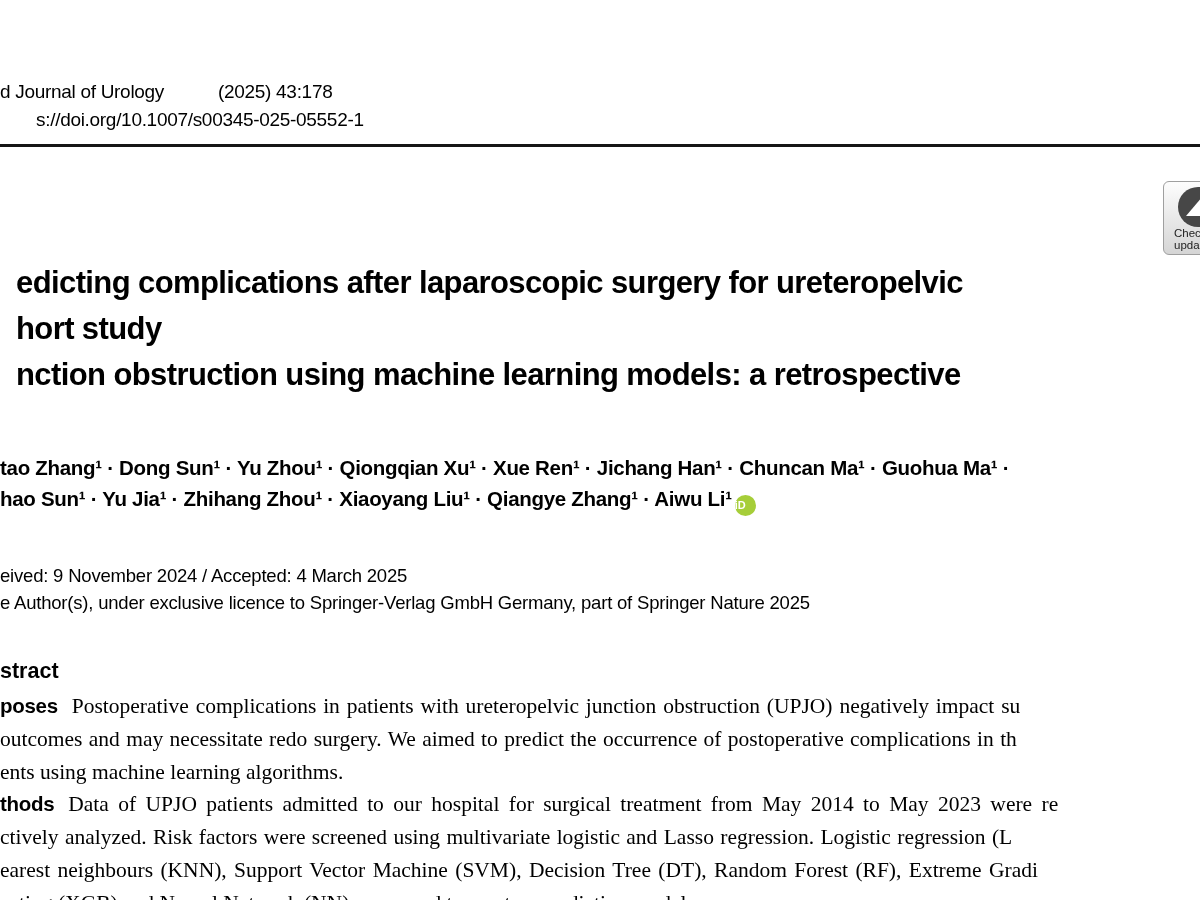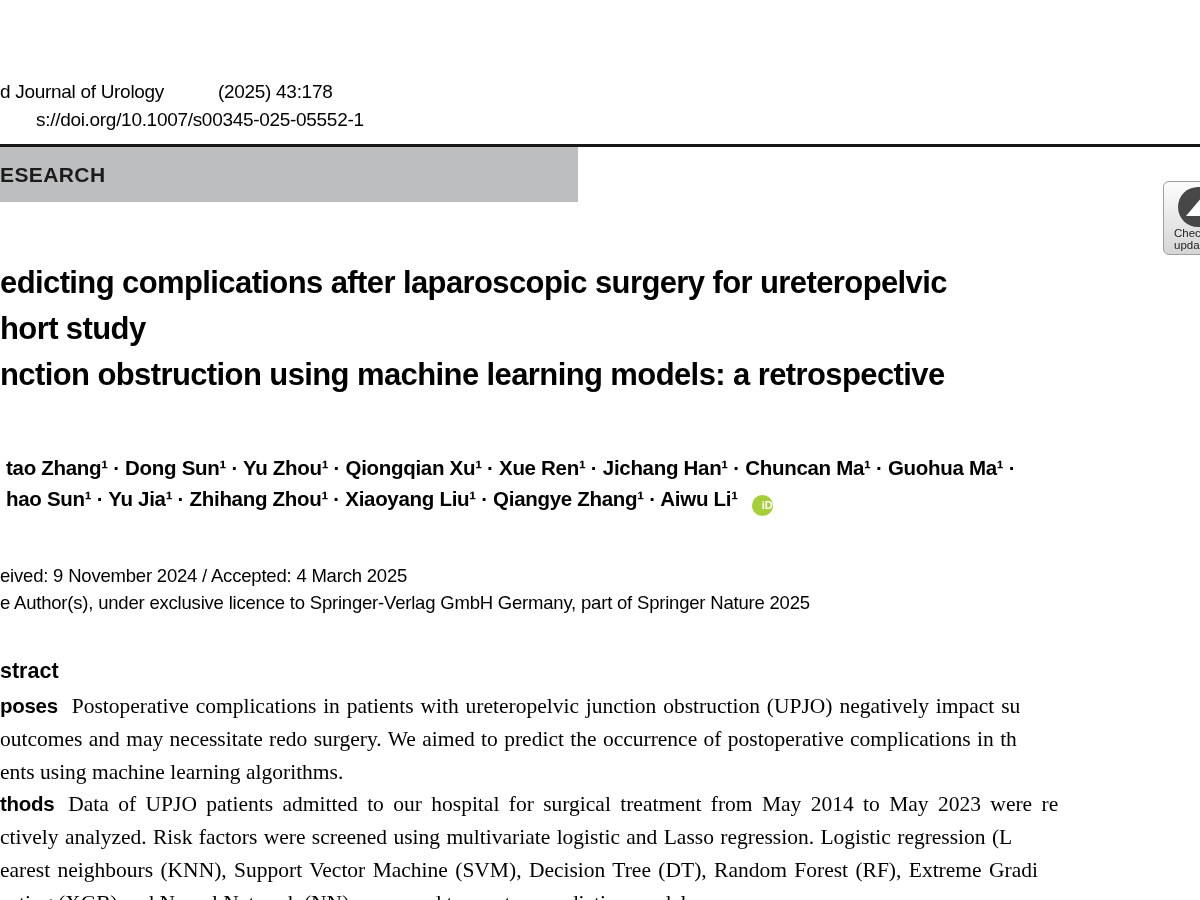--- a/index.html
+++ b/index.html
@@ -41,30 +41,30 @@
     cursor:pointer;
   }
   .cm-icon { position:absolute; left:14px; top:5px; }
   .cm-text {
     position:absolute; left:10px; top:45px; font-size:11.5px; line-height:12px;
     color:#222; white-space:nowrap;
   }
   
   .title { position:absolute; top:260px; left:0; font-weight:700; font-size:31px;
            line-height:46px; letter-spacing:-0.6px; }
-  .title div { white-space:nowrap; }
+  .title div { white-space:nowrap;margin-left:16px; }
   
   .authors { position:absolute; top:452px; left:0; font-weight:700; font-size:20.5px;
              line-height:31px; letter-spacing:-0.3px; }
-  .authors div { white-space:nowrap;padding-left:6px; }
+  .authors div { white-space:nowrap; }
   .orcid {
     display:inline-block; width:21px; height:21px; border-radius:50%;
     background:#a6ce39; color:#ffffff; font-size:11px; font-weight:700;
-    text-align:right; line-height:21px; letter-spacing:0;
-    vertical-align:-3px; margin-left:14px; cursor:pointer;
+    text-align:left; line-height:21px; letter-spacing:0;
+    vertical-align:-3px; margin-left:3px; cursor:pointer;
   }
   
   .meta { position:absolute; top:563px; left:0; font-size:18.5px; line-height:26.5px;
           letter-spacing:-0.2px; font-weight:500; }
   .meta div { white-space:nowrap; }
   
   .abs-heading { position:absolute; top:659px; left:0; font-size:21.5px; font-weight:700; }
   .abs-body {
     position:absolute; top:690px; left:0; width:1400px;
     font-family:"Liberation Serif", serif; font-size:21.5px; line-height:31.8px;
@@ -86,23 +86,20 @@
 
 <div class="page">
 
   <div class="jr-line">
     <span class="jr-name">d Journal of Urology</span>
     <span class="jr-cite">(2025) 43:178</span>
   </div>
   <a class="doi-line">s://doi.org/10.1007/s00345-025-05552-1</a>
 
   <div class="rule"></div>
-  <div class="banner">
-    <span class="banner-label">ESEARCH</span>
-  </div>
 
   <div class="cm-badge">
     <span class="cm-icon">
       <svg width="40" height="40" viewBox="0 0 40 40">
         <circle cx="20" cy="20" r="20" fill="#474747"></circle>
         <polygon points="8,29 25,9 25,29" fill="#ffffff"></polygon>
         <polygon points="25,9 25,23 34,15" fill="#9a9a9a"></polygon>
       </svg>
     </span>
     <span class="cm-text">

